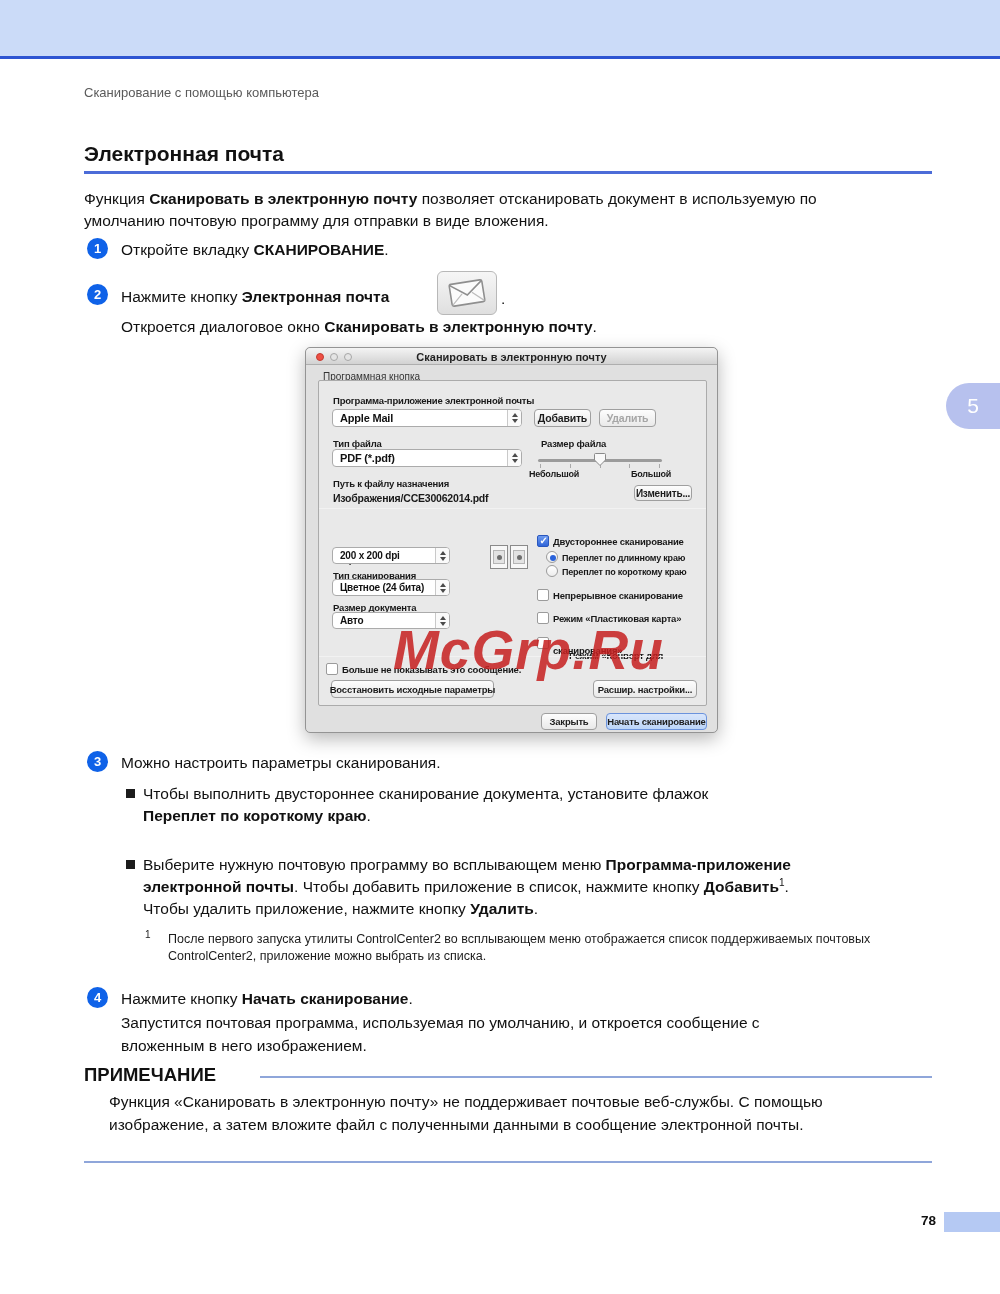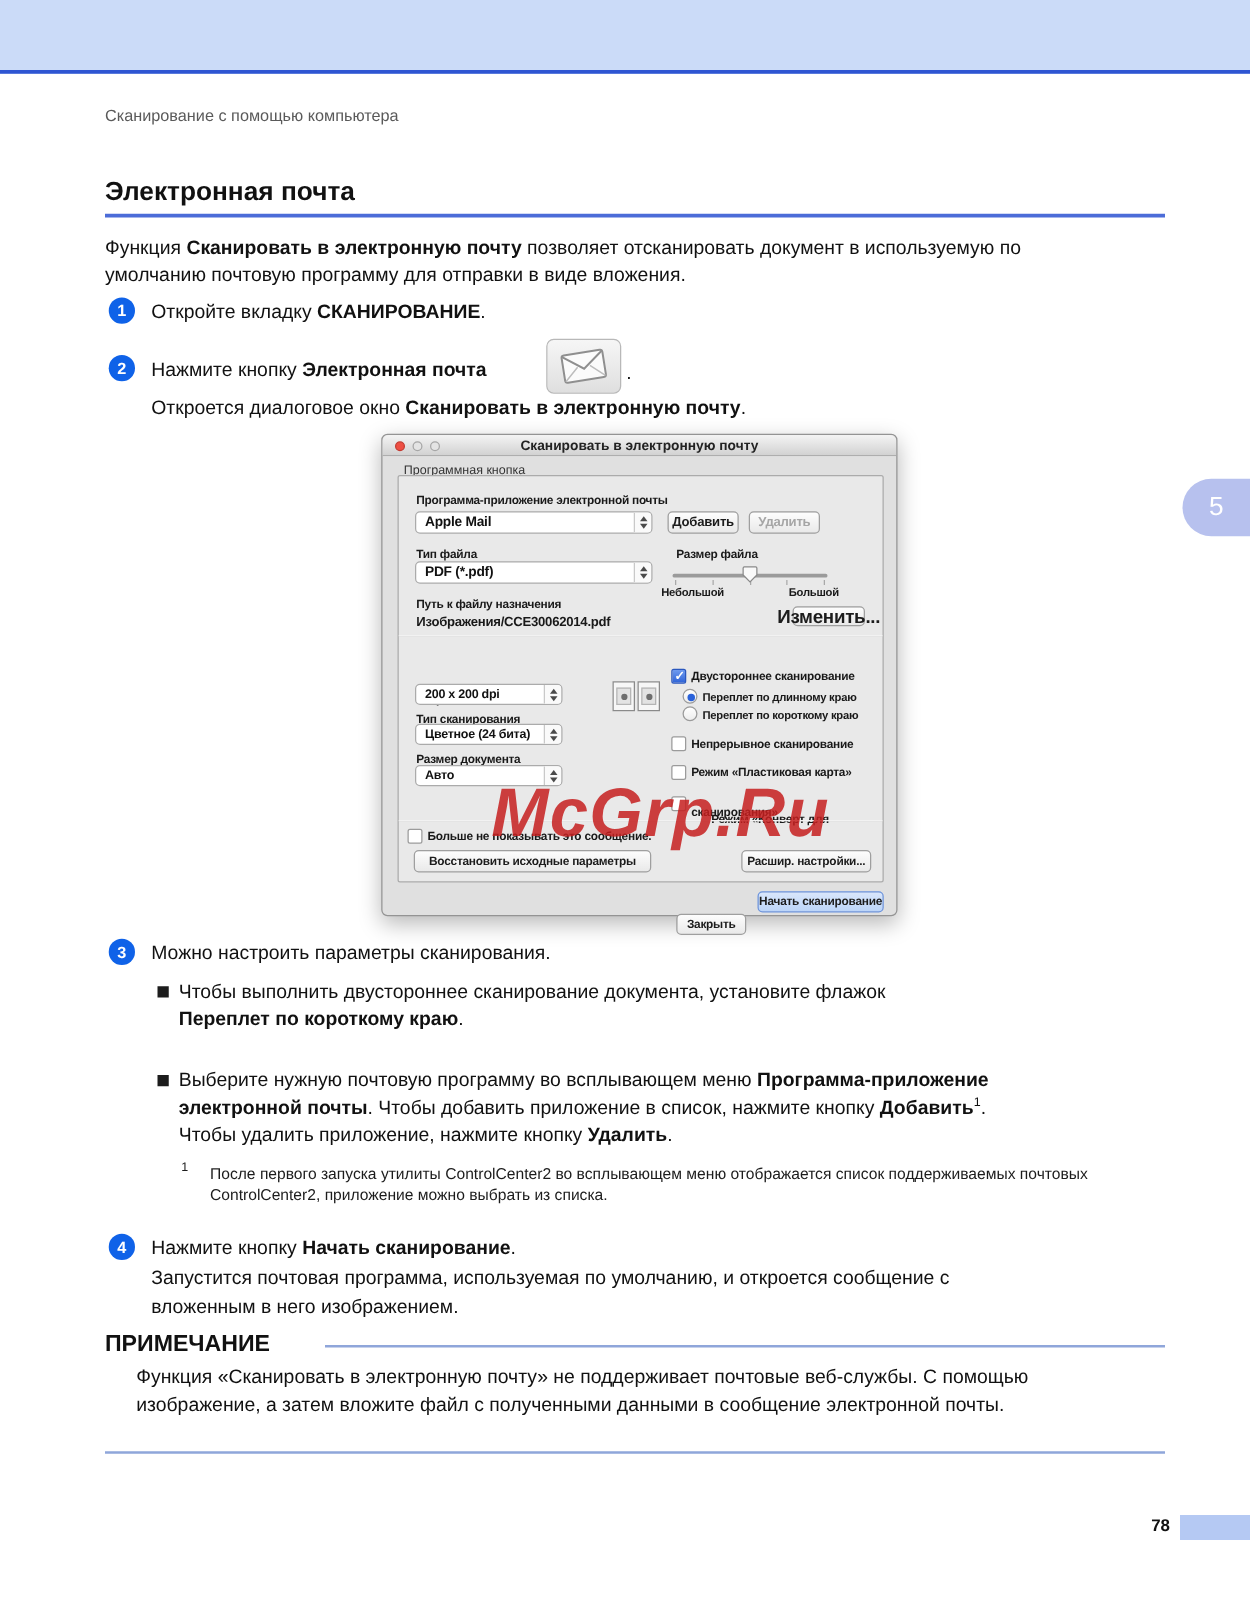--- a/index.html
+++ b/index.html
@@ -138,21 +138,21 @@
         <span class="tick"></span>
     </div>
     <svg class="abs" style="left:287px; top:104px;" width="14" height="15">
       <path d="M2.5 1.5 H11.5 Q12.5 1.5 12.5 2.5 V8 L7 13.5 L1.5 8 V2.5 Q1.5 1.5 2.5 1.5 Z" fill="#f9f9f9" stroke="#8a8a8a"></path>
     </svg>
     <div class="abs dlbl sm" style="left:223px; top:121px;">Небольшой</div>
     <div class="abs dlbl sm" style="left:325px; top:121px;">Большой</div>
 
     <div class="abs dlbl" style="left:27px; top:130px;">Путь к файлу назначения</div>
     <div class="abs dlbl" style="left:27px; top:144px; font-size:10.5px;">Изображения/CCE30062014.pdf</div>
-    <div class="abs mbtn" style="left:328px; top:137px; width:58px; height:16px; font-size:15px;">Изменить...</div>
+    <div class="abs mbtn" style="left:328px; top:137px; width:58px; height:16px; font-size:10px;">Изменить...</div>
 
     <div class="abs sep" style="left:13px; top:160px; width:387px;"></div>
 
     <div class="abs dlbl" style="left:27px; top:206px;">Разрешение</div>
     <div class="abs dd" style="left:26px; top:199px; width:118px; height:17px;">
       <span class="dd-text">200 x 200 dpi</span>
       <span class="dd-step">
           <i class="tri-up"></i>
           <i class="tri-dn"></i>
         </span>
@@ -197,24 +197,24 @@
     <div class="abs dlbl" style="left:247px; top:265px;">Режим «Пластиковая карта»</div>
 
     <span class="abs mcb" style="left:231px; top:289px;"></span>
     <div class="abs dlbl" style="left:247px; top:302px;padding-left:16px;">Режим «Конверт для</div>
     <div class="abs dlbl" style="left:247px; top:297px;">сканирования»</div>
 
     <div class="abs sep" style="left:13px; top:308px; width:387px;"></div>
 
     <span class="abs mcb" style="left:20px; top:315px;"></span>
     <div class="abs dlbl" style="left:36px; top:316px;">Больше не показывать это сообщение.</div>
-    <div class="abs mbtn" style="left:25px; top:332px; width:190px; height:18px;">Восстановить исходные параметры</div>
+    <div class="abs mbtn" style="left:25px; top:332px; width:163px; height:18px;">Восстановить исходные параметры</div>
     <div class="abs mbtn" style="left:287px; top:332px; width:104px; height:18px;">Расшир. настройки...</div>
 
-    <div class="abs mbtn" style="left:235px; top:365px; width:56px; height:17px;margin-top:18px;">Закрыть</div>
+    <div class="abs mbtn" style="left:235px; top:365px; width:56px; height:17px;">Закрыть</div>
     <div class="abs mbtn primary" style="left:300px; top:365px; width:101px; height:17px;">Начать сканирование</div>
   </div>
 
   <div class="abs watermark">McGrp.Ru</div>
 
   <div class="abs stepnum" style="left:87px; top:751px;">3</div>
   <div class="abs bodytext" style="left:121px; top:752px;"><span>Можно настроить параметры сканирования.</span></div>
 
   <div class="abs bullet-sq" style="left:126px; top:789px;"></div>
   <div class="abs bodytext" style="left:143px; top:783px; width:780px;">

